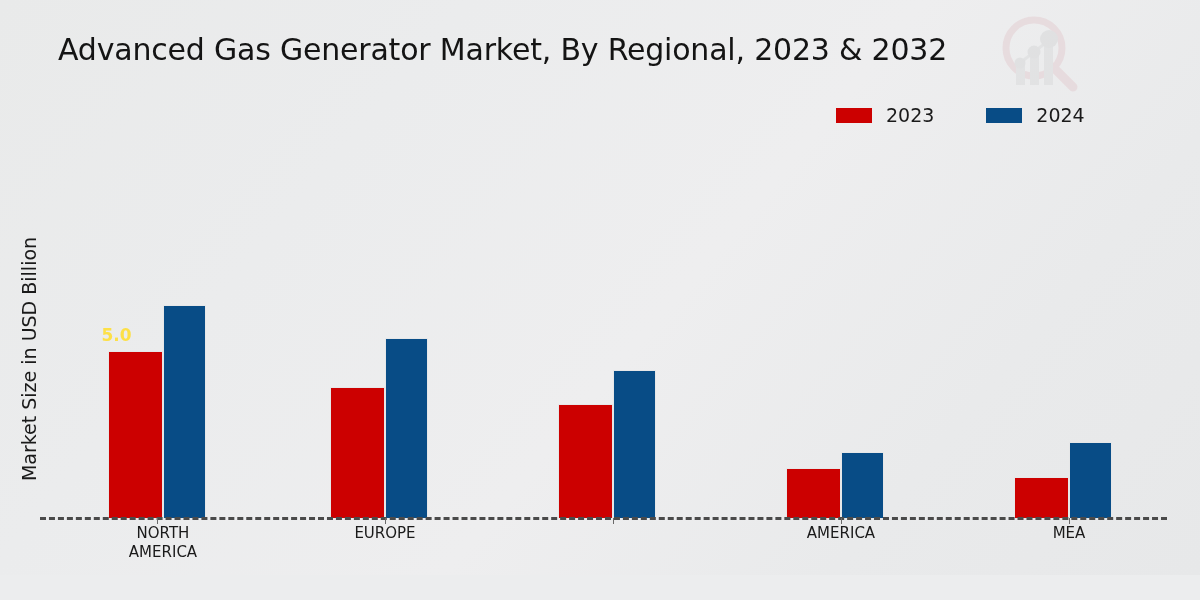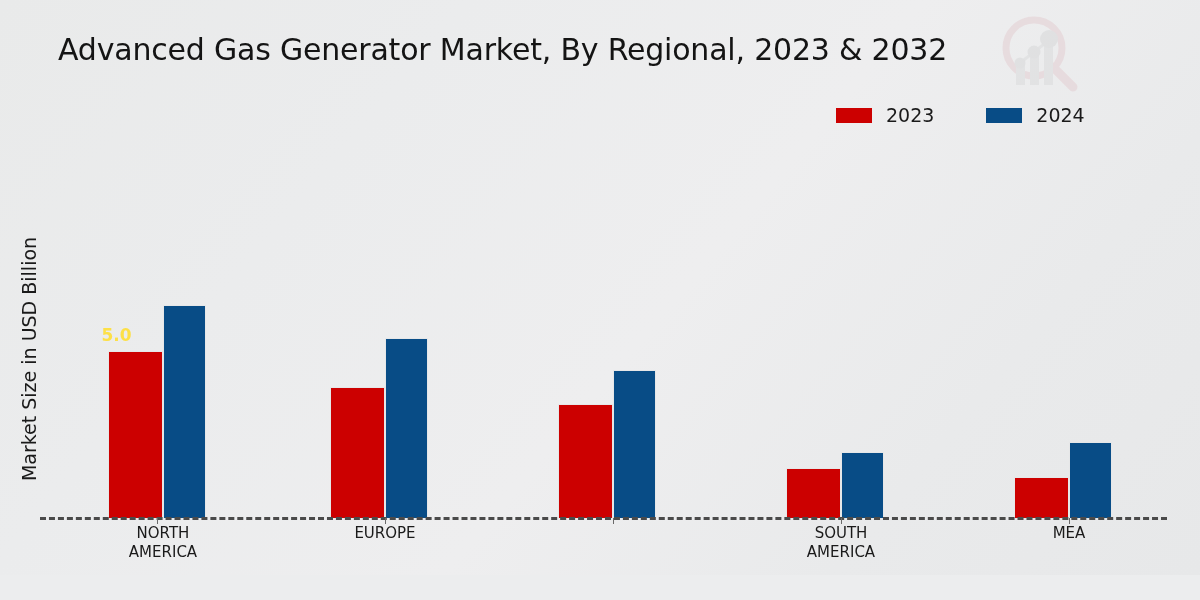--- a/index.html
+++ b/index.html
@@ -259,21 +259,20 @@
   <div class="tick-mark" style="left:1069px;"></div>
 
   <div class="tick" style="left:63px;">
     <div>NORTH</div>
     <div>AMERICA</div>
   </div>
   <div class="tick" style="left:285px;">
     <div>EUROPE</div>
   </div>
   <div class="tick" style="left:741px;">
-    <div>SOUTH</div>
     <div>AMERICA</div>
   </div>
   <div class="tick" style="left:969px;">
     <div>MEA</div>
   </div>
 
   <div id="footer-bar"></div>
 
 </div>
 

